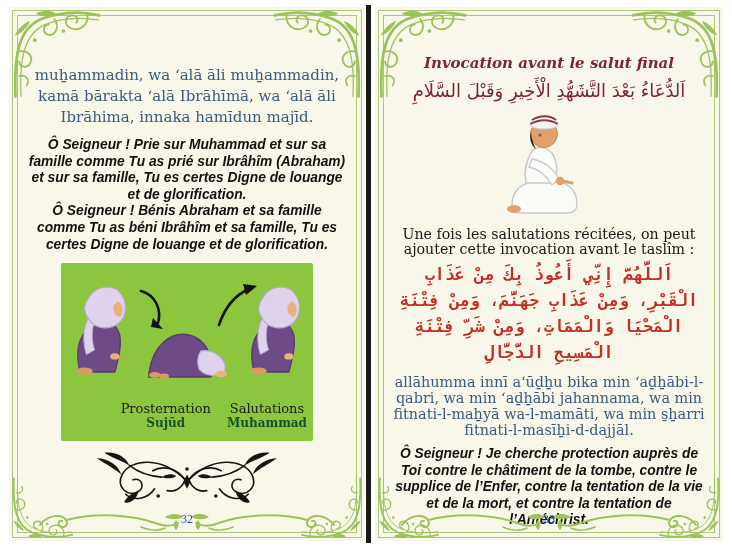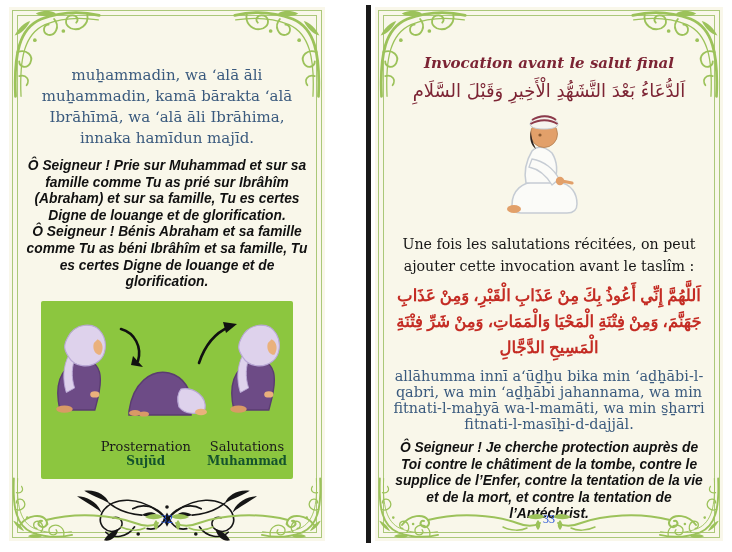--- a/index.html
+++ b/index.html
@@ -1,18 +1,18 @@
 <!DOCTYPE html>
 <html><head>
 <meta charset="utf-8">
 <style>
   html,body{margin:0;padding:0;background:#ffffff;width:732px;height:552px;overflow:hidden;}
   .book{position:relative;width:732px;height:552px;background:#ffffff;font-family:"DejaVu Serif",serif;}
   .page{position:absolute;top:7px;bottom:11px;background:#f9f7ea;}
-  .page.left{left:9px;width:316px;}
+  .page.left{left:9px;width:356px;}
   .page.right{left:375px;width:348px;}
   .spine{position:absolute;left:366px;top:5px;bottom:9px;width:5px;background:#191919;}
   .frame-outer{position:absolute;inset:3px;border:1.5px solid #abc879;pointer-events:none;}
   .frame-inner{position:absolute;inset:8px;border:1px solid #abc879;pointer-events:none;}
   .corner{position:absolute;width:92px;height:92px;pointer-events:none;}
   .corner.tl{top:1px;left:1px;}
   .corner.tr{top:1px;right:1px;transform:scaleX(-1);}
   .corner.bl{bottom:1px;left:1px;transform:scaleY(-1);width:64px;height:64px;}
   .corner.br{bottom:1px;right:1px;transform:scale(-1,-1);width:64px;height:64px;}
   .content{position:absolute;inset:12px 16px;text-align:center;}
@@ -27,22 +27,22 @@
   .fig-label .t{font-family:"DejaVu Serif",serif;font-size:13px;color:#1b1b1b;line-height:15px;}
   .fig-label .s{font-family:"DejaVu Serif",serif;font-size:12px;color:#14532d;line-height:15px;font-weight:bold;}
   .ornament{margin:8px auto 0;width:216px;height:58px;}
   .footer{position:absolute;left:0;right:0;bottom:7px;height:26px;}
   .footer svg{position:absolute;left:50%;top:2px;transform:translateX(-50%);}
   .page-num{position:absolute;left:0;right:0;top:4px;text-align:center;font-family:Liberation Serif, serif;font-size:12px;color:#1d4ed8;}
   
   .r-title{margin:34px auto 0;font-family:"DejaVu Serif",serif;font-weight:bold;font-style:italic;font-size:15px;color:#7c2434;line-height:20px;}
   .r-arabic-title{margin:3px auto 0;font-family:"DejaVu Sans",sans-serif;font-size:18px;color:#7c2434;line-height:30px;direction:rtl;}
   .boy-illustration{width:132px;height:112px;margin:3px auto 0;}
-  .r-intro{margin:8px auto 0;max-width:330px;font-family:"DejaVu Serif",serif;font-size:14.2px;color:#161616;line-height:22px;}
-  .r-dua{margin:6px auto 0;max-width:330px;font-family:Liberation Serif, serif;font-weight:bold;font-size:16.5px;color:#c42c24;line-height:26px;direction:rtl;}
+  .r-intro{margin:2px auto 0;max-width:330px;font-family:"DejaVu Serif",serif;font-size:14.2px;color:#161616;line-height:15px;}
+  .r-dua{margin:6px auto 0;max-width:330px;font-family:Liberation Mono, monospace;font-weight:bold;font-size:16.5px;color:#c42c24;line-height:26px;direction:rtl;}
   .r-translit{margin:7px auto 0;max-width:322px;font-family:"DejaVu Serif",serif;font-size:14.4px;color:#3a5a7e;line-height:16px;}
   .r-translation{margin:8px auto 0;max-width:314px;font-family:"Liberation Sans",sans-serif;font-weight:bold;font-style:italic;font-size:13.8px;color:#111;line-height:16.6px;}
 </style>
 </head>
 <body>
 
 <svg width="0" height="0" style="position:absolute">
   <defs>
     <g id="corner-flourish" stroke="#9cc25a" fill="none" stroke-width="3" stroke-linecap="round">
       <path d="M6,96 C4,50 10,22 34,12 C58,3 80,4 97,8"></path>

